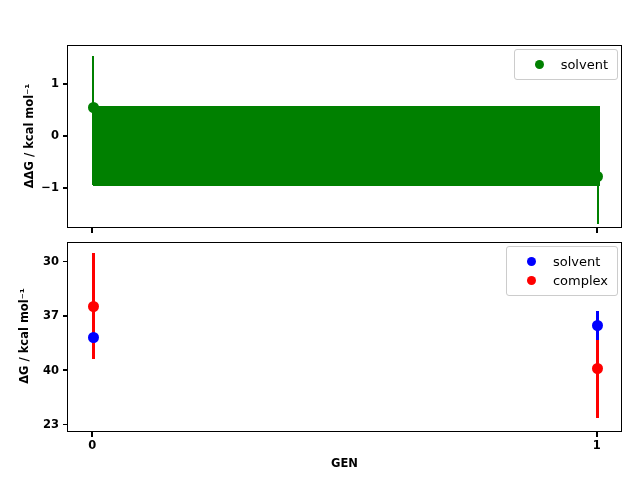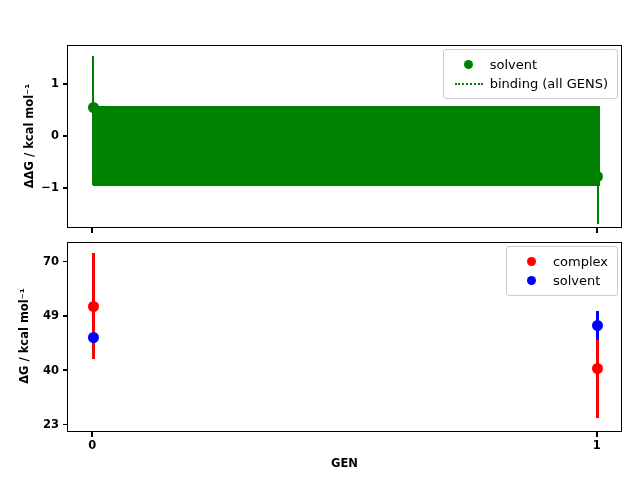--- a/index.html
+++ b/index.html
@@ -675,26 +675,20 @@
         <div class="marker" style="left: 524.273px; top: 124.991px; background: rgb(0, 128, 0);"></div>
       </div>
 
     <div class="legend" id="legend-top" style="right:3px; top:3px;">
       <div class="legend-row">
         <span class="legend-key">
           <span class="legend-dot" style="background:#008000;"></span>
         </span>
         <span class="legend-label">solvent</span>
       </div>
-      <div class="legend-row">
-        <span class="legend-key">
-          <span class="legend-dotted"></span>
-        </span>
-        <span class="legend-label">binding (all GENS)</span>
-      </div>
     </div>
   </div>
 
   <div id="top-axis-decor">
       <div class="ytick-out" style="left: 62.5px; top: 83.0915px;"></div>
       <div class="yticklabel" style="left: 15px; top: 76.4915px; width: 44px;">1</div>
       <div class="ytick-out" style="left: 62.5px; top: 135.08px;"></div>
       <div class="yticklabel" style="left: 15px; top: 128.48px; width: 44px;">0</div>
       <div class="ytick-out" style="left: 62.5px; top: 187.069px;"></div>
       <div class="yticklabel" style="left: 15px; top: 180.469px; width: 44px;">−1</div>
@@ -712,38 +706,38 @@
         <div class="errbar-wide" style="left: 528.073px; top: 67.8571px; height: 28.7714px; background: rgb(0, 0, 255);"></div>
         <div class="marker" style="left: 19.7273px; top: 58.0143px; background: rgb(255, 0, 0);"></div>
         <div class="marker" style="left: 524.273px; top: 119.9px; background: rgb(255, 0, 0);"></div>
         <div class="marker" style="left: 19.7273px; top: 88.9571px; background: rgb(0, 0, 255);"></div>
         <div class="marker" style="left: 524.273px; top: 77.0143px; background: rgb(0, 0, 255);"></div>
       </div>
 
     <div class="legend" id="legend-bottom" style="right:3px; top:3px;">
       <div class="legend-row">
         <span class="legend-key">
+          <span class="legend-dot" style="background:#0000ff;"></span>
+        </span>
+        <span class="legend-label">solvent</span>
+      </div>
+      <div class="legend-row">
+        <span class="legend-key">
           <span class="legend-dot" style="background:#ff0000;"></span>
         </span>
         <span class="legend-label">complex</span>
       </div>
-      <div class="legend-row">
-        <span class="legend-key">
-          <span class="legend-dot" style="background:#0000ff;"></span>
-        </span>
-        <span class="legend-label">solvent</span>
-      </div>
     </div>
   </div>
 
   <div id="bottom-axis-decor">
       <div class="ytick-out" style="left: 62.5px; top: 260.643px;"></div>
-      <div class="yticklabel" style="left: 15px; top: 254.043px; width: 44px;">70</div>
+      <div class="yticklabel" style="left: 15px; top: 254.043px; width: 44px;">30</div>
       <div class="ytick-out" style="left: 62.5px; top: 314.929px;"></div>
-      <div class="yticklabel" style="left: 15px; top: 308.329px; width: 44px;">49</div>
+      <div class="yticklabel" style="left: 15px; top: 308.329px; width: 44px;">37</div>
       <div class="ytick-out" style="left: 62.5px; top: 369.214px;"></div>
       <div class="yticklabel" style="left: 15px; top: 362.614px; width: 44px;">40</div>
       <div class="ytick-out" style="left: 62.5px; top: 423.5px;"></div>
       <div class="yticklabel" style="left: 15px; top: 416.9px; width: 44px;">23</div>
       <div class="xtick-out" style="left: 91.3273px; top: 432px;"></div>
       <div class="xticklabel" style="left: 72.2273px; top: 438px; width: 40px;">0</div>
       <div class="xtick-out" style="left: 595.873px; top: 432px;"></div>
       <div class="xticklabel" style="left: 576.773px; top: 438px; width: 40px;">1</div>
     </div>
 

